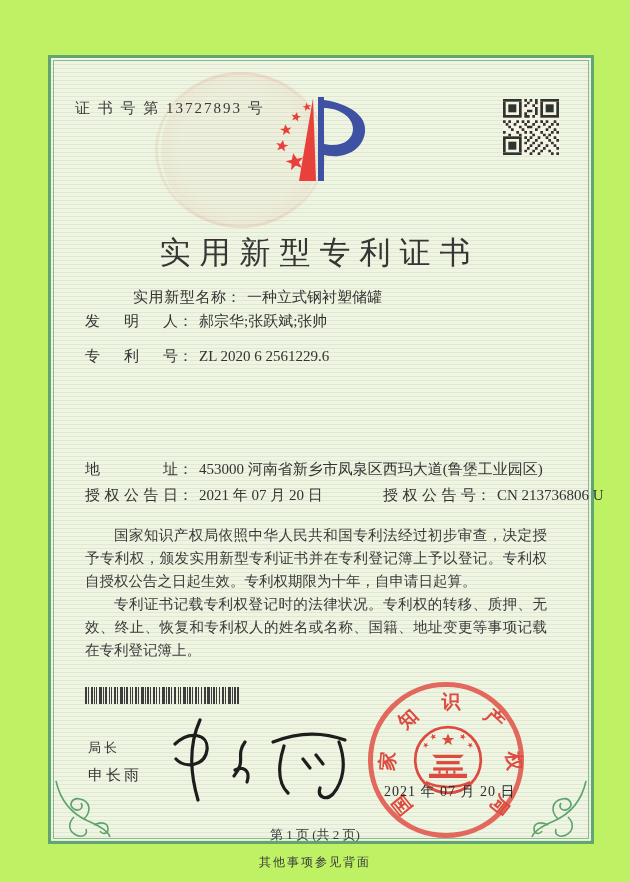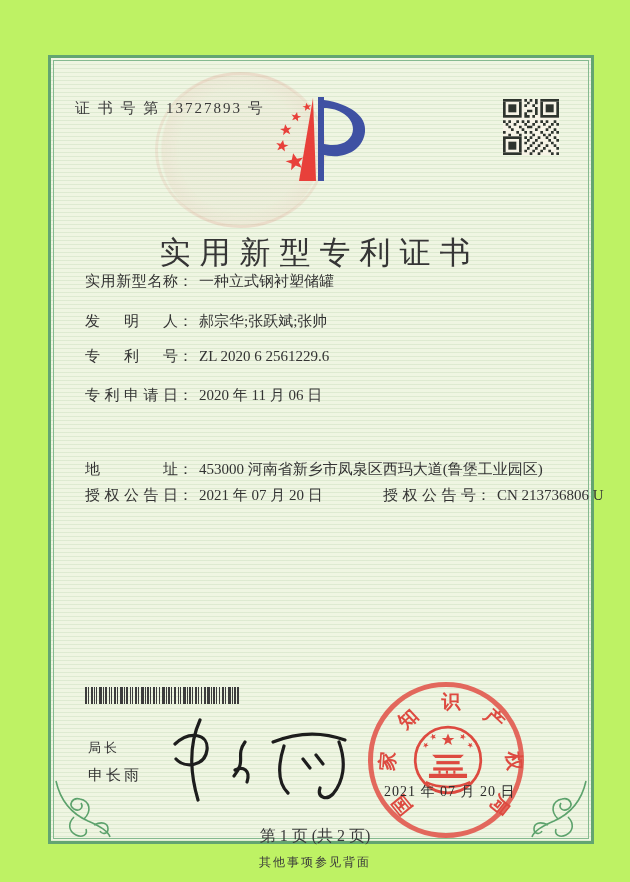--- a/index.html
+++ b/index.html
@@ -57,21 +57,21 @@
   .seal-char{
     position:absolute; width:20px; height:22px; text-align:center;
     font-size:19px; font-weight:bold; color:#dd4a40; line-height:22px;
     font-family:"Liberation Serif","DejaVu Serif",serif;
   }
   .emblem{ position:absolute; left:38px; top:36px; width:74px; height:74px; }
   .seal-date{
     position:absolute; left:384px; top:783px; font-size:14px; letter-spacing:1px;
     color:#2b2b2b; z-index:4; white-space:nowrap;
   }
-  .page-info{ position:absolute; left:0; right:0; top:826px; text-align:center; font-size:16px; color:#3a3a3a;border-radius:7px; }
+  .page-info{ position:absolute; left:0; right:0; top:826px; text-align:center; font-size:13px; color:#3a3a3a;border-radius:7px; }
   .back-note{ position:absolute; left:0; right:0; top:854px; text-align:center; font-size:12px; color:#3a3a3a; letter-spacing:2px; }
   .ornament{ position:absolute; width:62px; height:62px; }
   .orn-br{ left:528px; top:777px; }
   .orn-bl{ left:52px; top:777px; transform:scaleX(-1); }
 </style>
 </head>
 <body>
 
 <div class="paper">
 
@@ -120,42 +120,43 @@
       M2,10h1v1h-1zM6,10h1v1h-1zM9,10h1v1h-1zM10,10h1v1h-1zM13,10h1v1h-1zM17,10h1v1h-1zM3,11h1v1h-1zM7,11h1v1h-1zM12,11h1v1h-1zM16,11h1v1h-1zM19,11h1v1h-1z
       M0,12h1v1h-1zM5,12h1v1h-1zM8,12h1v1h-1zM10,12h1v1h-1zM14,12h1v1h-1zM18,12h1v1h-1zM20,12h1v1h-1zM2,13h1v1h-1zM6,13h1v1h-1zM11,13h1v1h-1zM15,13h1v1h-1zM17,13h1v1h-1z
       M8,14h1v1h-1zM10,14h1v1h-1zM13,14h1v1h-1zM16,14h1v1h-1zM19,14h1v1h-1zM9,15h1v1h-1zM12,15h1v1h-1zM17,15h1v1h-1zM20,15h1v1h-1z
       M8,16h1v1h-1zM11,16h1v1h-1zM14,16h1v1h-1zM18,16h1v1h-1zM10,17h1v1h-1zM13,17h1v1h-1zM16,17h1v1h-1zM19,17h1v1h-1z
       M9,18h1v1h-1zM12,18h1v1h-1zM15,18h1v1h-1zM20,18h1v1h-1zM8,19h1v1h-1zM11,19h1v1h-1zM14,19h1v1h-1zM17,19h1v1h-1zM10,20h1v1h-1zM13,20h1v1h-1zM18,20h1v1h-1zM20,20h1v1h-1z"></path>
     </g>
   </svg>
 
   <div class="title">实用新型专利证书</div>
 
-  <div class="frow" style="top:272px;">
+  <div class="frow" style="top:288px;margin-left:48px;">
     <span class="flabel">实用新型名称</span><span class="fcolon">：</span><span class="fvalue">一种立式钢衬塑储罐</span>
   </div>
   <div class="frow" style="top:312px;">
     <span class="flabel">发明人</span><span class="fcolon">：</span><span class="fvalue">郝宗华;张跃斌;张帅</span>
   </div>
   <div class="frow" style="top:347px;">
     <span class="flabel">专利号</span><span class="fcolon">：</span><span class="fvalue">ZL 2020 6 2561229.6</span>
-  </div>
-  <div class="frow" style="top:386px;">
-    <span class="flabel">专利申请日</span><span class="fcolon">：</span><span class="fvalue">2020 年 11 月 06 日</span>
   </div>
   <div class="frow" style="top:460px;">
     <span class="flabel">地址</span><span class="fcolon">：</span><span class="fvalue">453000 河南省新乡市凤泉区西玛大道(鲁堡工业园区)</span>
   </div>
   <div class="frow" style="top:486px; width:462px;">
     <span class="flabel">授权公告日</span><span class="fcolon">：</span><span class="fvalue">2021 年 07 月 20 日</span>
     <span class="fgroup2">
       <span class="flabel">授权公告号</span><span class="fcolon">：</span><span class="fvalue">CN 213736806 U</span>
     </span>
   </div>
 
+  <div class="body-text">
+    <p>国家知识产权局依照中华人民共和国专利法经过初步审查，决定授予专利权，颁发实用新型专利证书并在专利登记簿上予以登记。专利权自授权公告之日起生效。专利权期限为十年，自申请日起算。</p>
+    <p>专利证书记载专利权登记时的法律状况。专利权的转移、质押、无效、终止、恢复和专利权人的姓名或名称、国籍、地址变更等事项记载在专利登记簿上。</p>
+  </div>
 
   <svg class="barcode" viewBox="0 0 155 17" preserveAspectRatio="none">
     <g fill="#3d3d3d">
       <path d="M0,0h2v17h-2zM3,0h1v17h-1zM6,0h2v17h-2zM9,0h1v17h-1zM11,0h1v17h-1zM14,0h3v17h-3zM18,0h1v17h-1zM20,0h2v17h-2zM24,0h1v17h-1zM26,0h1v17h-1zM29,0h2v17h-2zM32,0h1v17h-1zM35,0h3v17h-3zM39,0h1v17h-1zM41,0h2v17h-2zM45,0h1v17h-1zM47,0h1v17h-1zM50,0h2v17h-2zM53,0h1v17h-1zM56,0h3v17h-3zM60,0h1v17h-1zM62,0h2v17h-2zM65,0h1v17h-1zM68,0h2v17h-2zM71,0h1v17h-1zM74,0h1v17h-1zM77,0h3v17h-3zM81,0h1v17h-1zM83,0h2v17h-2zM86,0h1v17h-1zM89,0h2v17h-2zM93,0h1v17h-1zM95,0h1v17h-1zM98,0h3v17h-3zM102,0h1v17h-1zM104,0h2v17h-2zM107,0h1v17h-1zM110,0h2v17h-2zM113,0h1v17h-1zM116,0h1v17h-1zM119,0h2v17h-2zM122,0h3v17h-3zM126,0h1v17h-1zM128,0h2v17h-2zM131,0h1v17h-1zM134,0h1v17h-1zM137,0h2v17h-2zM140,0h1v17h-1zM143,0h3v17h-3zM147,0h1v17h-1zM149,0h2v17h-2zM152,0h2v17h-2z"></path>
     </g>
   </svg>
 
   <div class="sig-title">局长</div>
   <div class="sig-name">申长雨</div>
 

